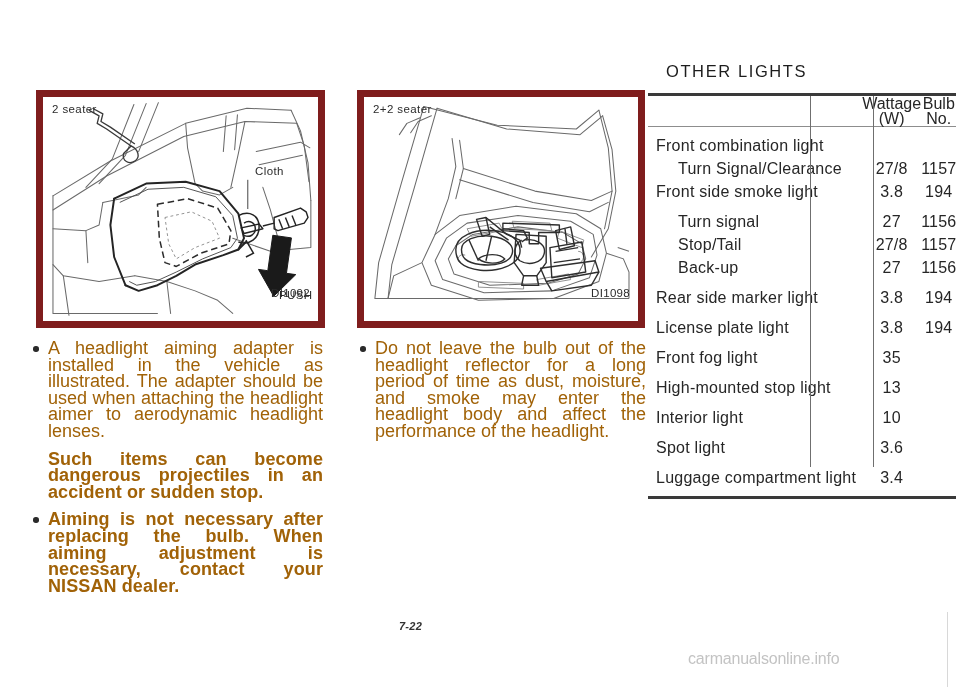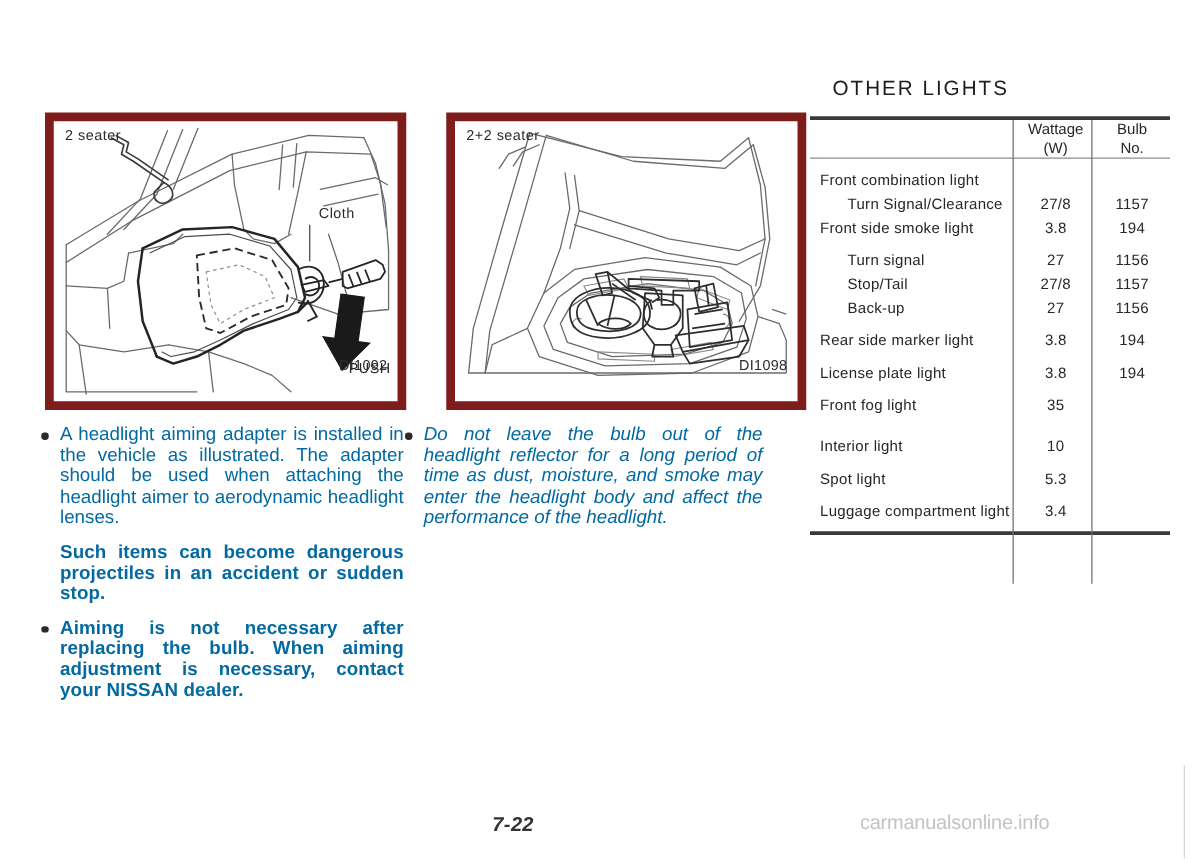--- a/index.html
+++ b/index.html
@@ -48,26 +48,26 @@
     position: absolute;
     right: 8px; bottom: 22px;
     font-size: 11.5px;
     letter-spacing: 0.3px;
     color: #2b2b2b;
   }
 
   
   .col {
     position: absolute;
-    font-size: 15px;
+    font-size: 18px;
     line-height: 16.6px;
-    color: #0369a1;
+    color: #a16207;
   }
   #col-left  { left: 31px;  top: 340px; width: 292px; }
-  #col-mid   { left: 322px; top: 340px; width: 288px; font-style: italic; }
+  #col-mid   { left: 358px; top: 340px; width: 288px; }
 
   .bullet-item {
     position: relative;
     padding-left: 17px;
     margin-bottom: 11px;
     text-align: justify;
   }
   .bullet-item:last-child { margin-bottom: 0; }
   .bullet-dot {
     position: absolute;
@@ -93,21 +93,21 @@
   .section-title {
     font-size: 16.5px;
     letter-spacing: 1.6px;
     color: #1d1d1d;
     margin: 0 0 12px 18px;
     font-weight: normal;
   }
   table.spec {
     border-collapse: collapse;
     width: 288px;
-    font-size: 12px;
+    font-size: 16px;
     color: #262626;
   }
   table.spec thead th {
     font-weight: normal;
     text-align: center;
     padding: 0;
     vertical-align: top;
   }
   .rule-top {
     height: 3px;
@@ -149,24 +149,24 @@
   .vline {
     position: absolute;
     width: 1px;
     background: #6f6f6f;
   }
   .spacer-row td { height: 7px; padding: 0; }
 
   
   #page-number {
     position: absolute;
-    left: 0; top: 652px;
+    left: 0; top: 620px;
     width: 821px;
     text-align: center;
-    font-size: 16px;
+    font-size: 11px;
     font-style: italic;
     font-weight: bold;
     letter-spacing: 0.3px;
     color: #333;
   }
   #watermark {
     position: absolute;
     left: 688px; top: 650px;
     font-size: 16px;
     color: #c3c3c3;
@@ -460,38 +460,43 @@
           <tr>
             <td class="name">Front fog light</td>
             <td class="val">35</td>
             <td class="bulb"></td>
           </tr>
 
           <tr class="spacer-row">
               <td colspan="3"></td>
             </tr>
 
+          <tr>
+            <td class="name">High-mounted stop light</td>
+            <td class="val">13</td>
+            <td class="bulb"></td>
+          </tr>
 
           <tr class="spacer-row">
               <td colspan="3"></td>
             </tr>
 
           <tr>
             <td class="name">Interior light</td>
             <td class="val">10</td>
             <td class="bulb"></td>
           </tr>
 
           <tr class="spacer-row">
               <td colspan="3"></td>
             </tr>
 
           <tr>
             <td class="name">Spot light</td>
-            <td class="val">5.3</td>
+            <td class="val">3.6</td>
             <td class="bulb"></td>
           </tr>
 
           <tr class="spacer-row">
               <td colspan="3"></td>
             </tr>
 
           <tr>
             <td class="name">Luggage compartment light</td>
             <td class="val">3.4</td>

